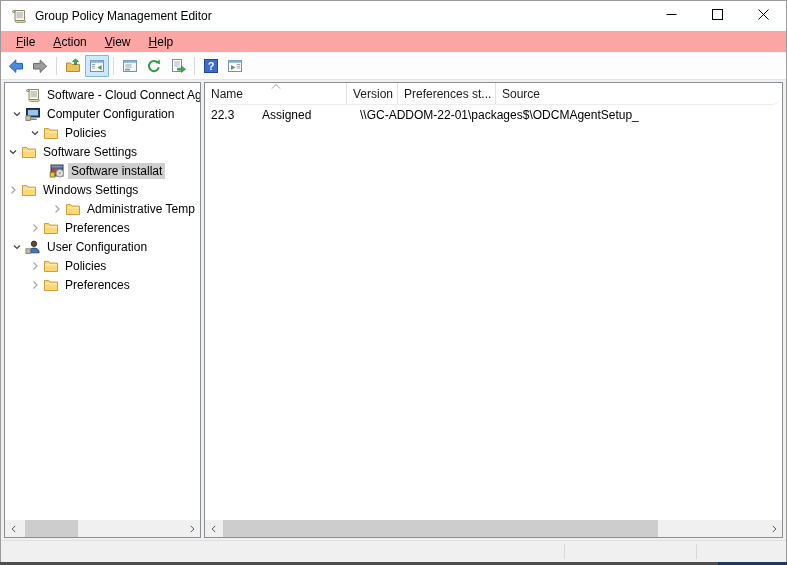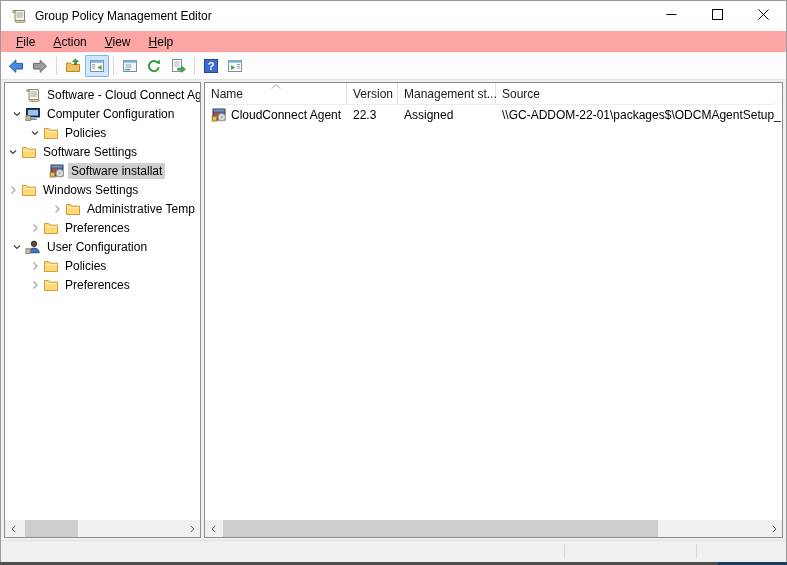--- a/index.html
+++ b/index.html
@@ -371,41 +371,28 @@
               <div class="hcell" style="width: 142px;">
                 <span>Name</span>
                 <span class="sort"><svg width="10" height="5" viewBox="0 0 10 5">
                     <path d="M1 4.5 5 0.5 9 4.5" fill="none" stroke="#9a9a9a" stroke-width="1"></path>
                   </svg></span>
               </div>
               <div class="hcell" style="width: 51px;">
                 <span>Version</span>
               </div>
               <div class="hcell" style="width: 98px;">
-                <span>Management st...</span>
+                <span>Preferences st...</span>
               </div>
               <div class="hcell" style="width: 400px;">
                 <span>Source</span>
               </div>
             </div>
           <div id="list-rows">
               <div class="lrow">
-                <div class="lcell" style="width: 142px;">
-                  <span class="ic">
-                    <svg width="16" height="16" viewBox="0 0 16 16">
-                      <rect x="2" y="2" width="12" height="11" fill="#44618e" stroke="#24385c"></rect>
-                      <rect x="2.5" y="2.5" width="11" height="2" fill="#7a92b8"></rect>
-                      <rect x="3.2" y="5.4" width="5" height="3.4" fill="#b34a3a"></rect>
-                      <circle cx="10.8" cy="10.2" r="3.8" fill="#dcdcdc" stroke="#909090"></circle>
-                      <circle cx="10.8" cy="10.2" r="1.1" fill="#a8a8a8"></circle>
-                      <rect x="1.2" y="9.4" width="4.6" height="4.6" fill="#e8c24a" stroke="#9a7b20"></rect>
-                    </svg>
-                  </span>
-                  <span>CloudConnect Agent</span>
-                </div>
                 <div class="lcell" style="width: 51px;">
                   <span>22.3</span>
                 </div>
                 <div class="lcell" style="width: 98px;">
                   <span>Assigned</span>
                 </div>
                 <div class="lcell" style="width: 400px;">
                   <span>\\GC-ADDOM-22-01\packages$\ODCMAgentSetup_</span>
                 </div>
               </div>

